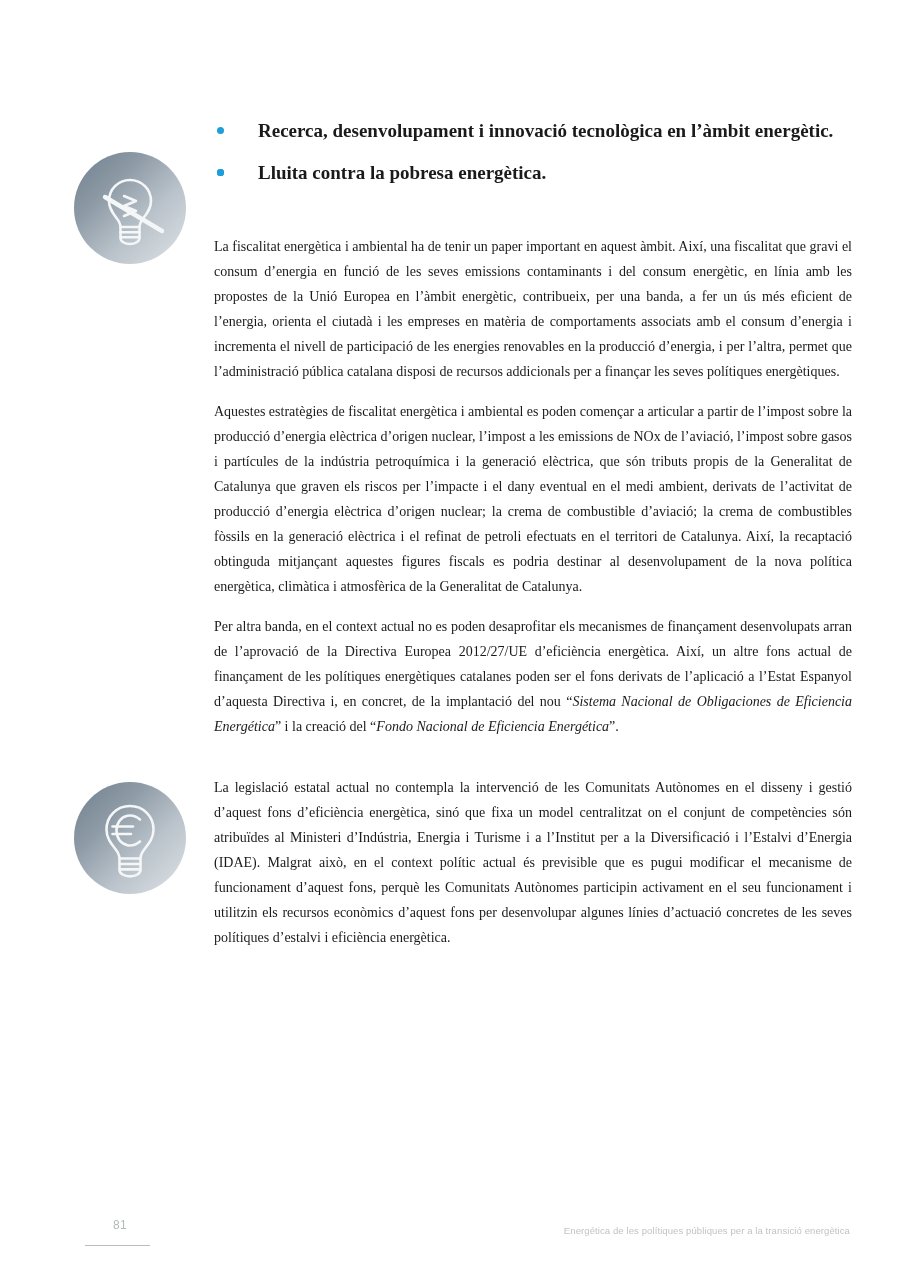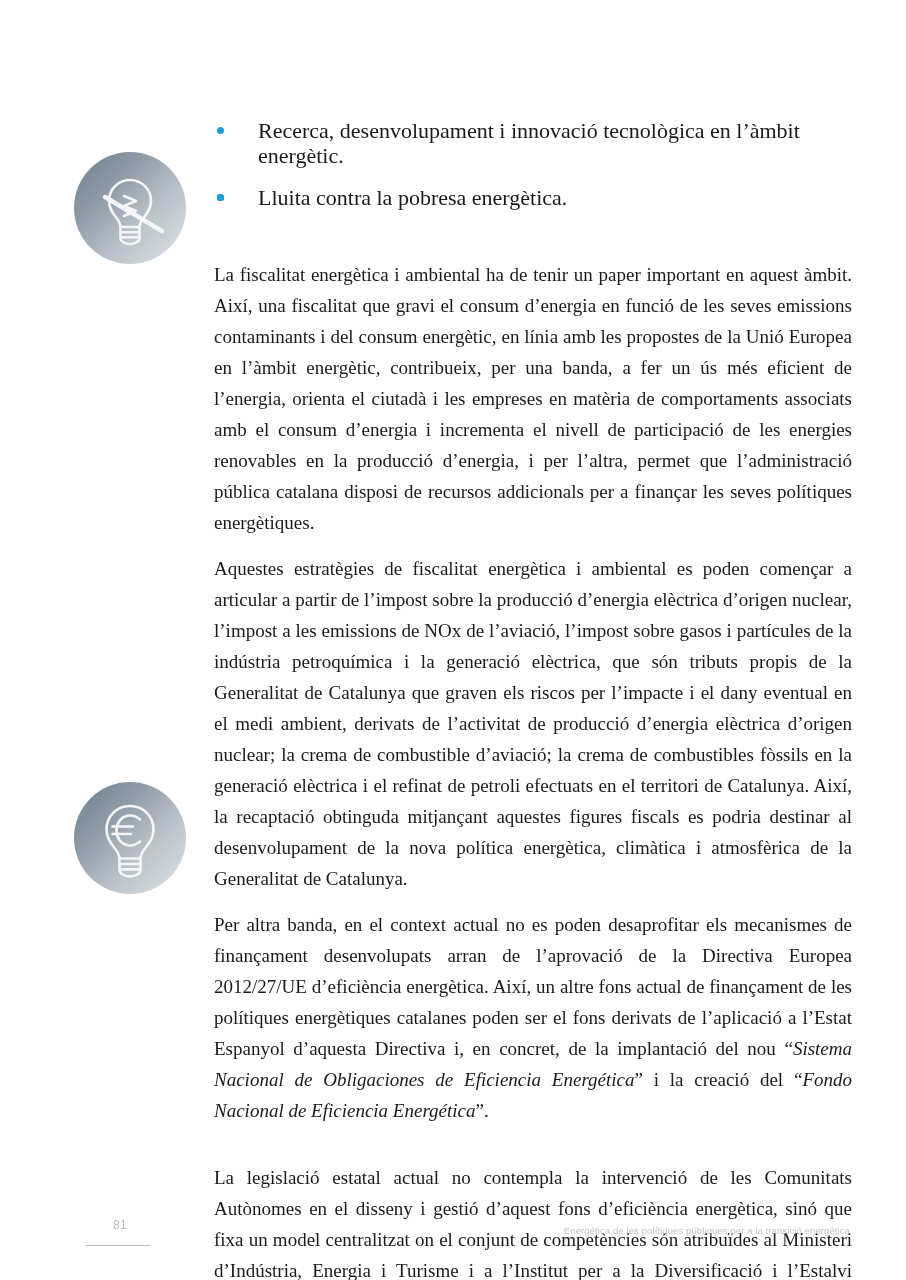--- a/index.html
+++ b/index.html
@@ -45,40 +45,41 @@
   
   .bullet-list {
     list-style: none;
     margin: 0 0 0 0;
     padding: 0;
   }
   .bullet-item {
     position: relative;
     padding-left: 44px;
     margin-bottom: 17px;
-    font-size: 22px;
+    font-size: 19px;
     line-height: 25px;
     text-align: left;
+    font-weight: bold;
   }
   .bullet-item:last-child { margin-bottom: 16px; }
   .bullet-dot {
     position: absolute;
     left: 3px;
     top: 9px;
     width: 7px;
     height: 7px;
     border-radius: 50%;
     background: #1f9fd6;
   }
 
   
   .body-block { margin-top: 49px; }
   .para {
-    font-size: 19px;
-    line-height: 31px;
+    font-size: 14px;
+    line-height: 25px;
     text-align: justify;
     text-justify: inter-word;
     margin: 0 0 15px 0;
     hyphens: manual;
   }
   .para:last-child { margin-bottom: 0; margin-top: 36px; }
   .para em { font-style: italic; }
 
   
   .page-number {

